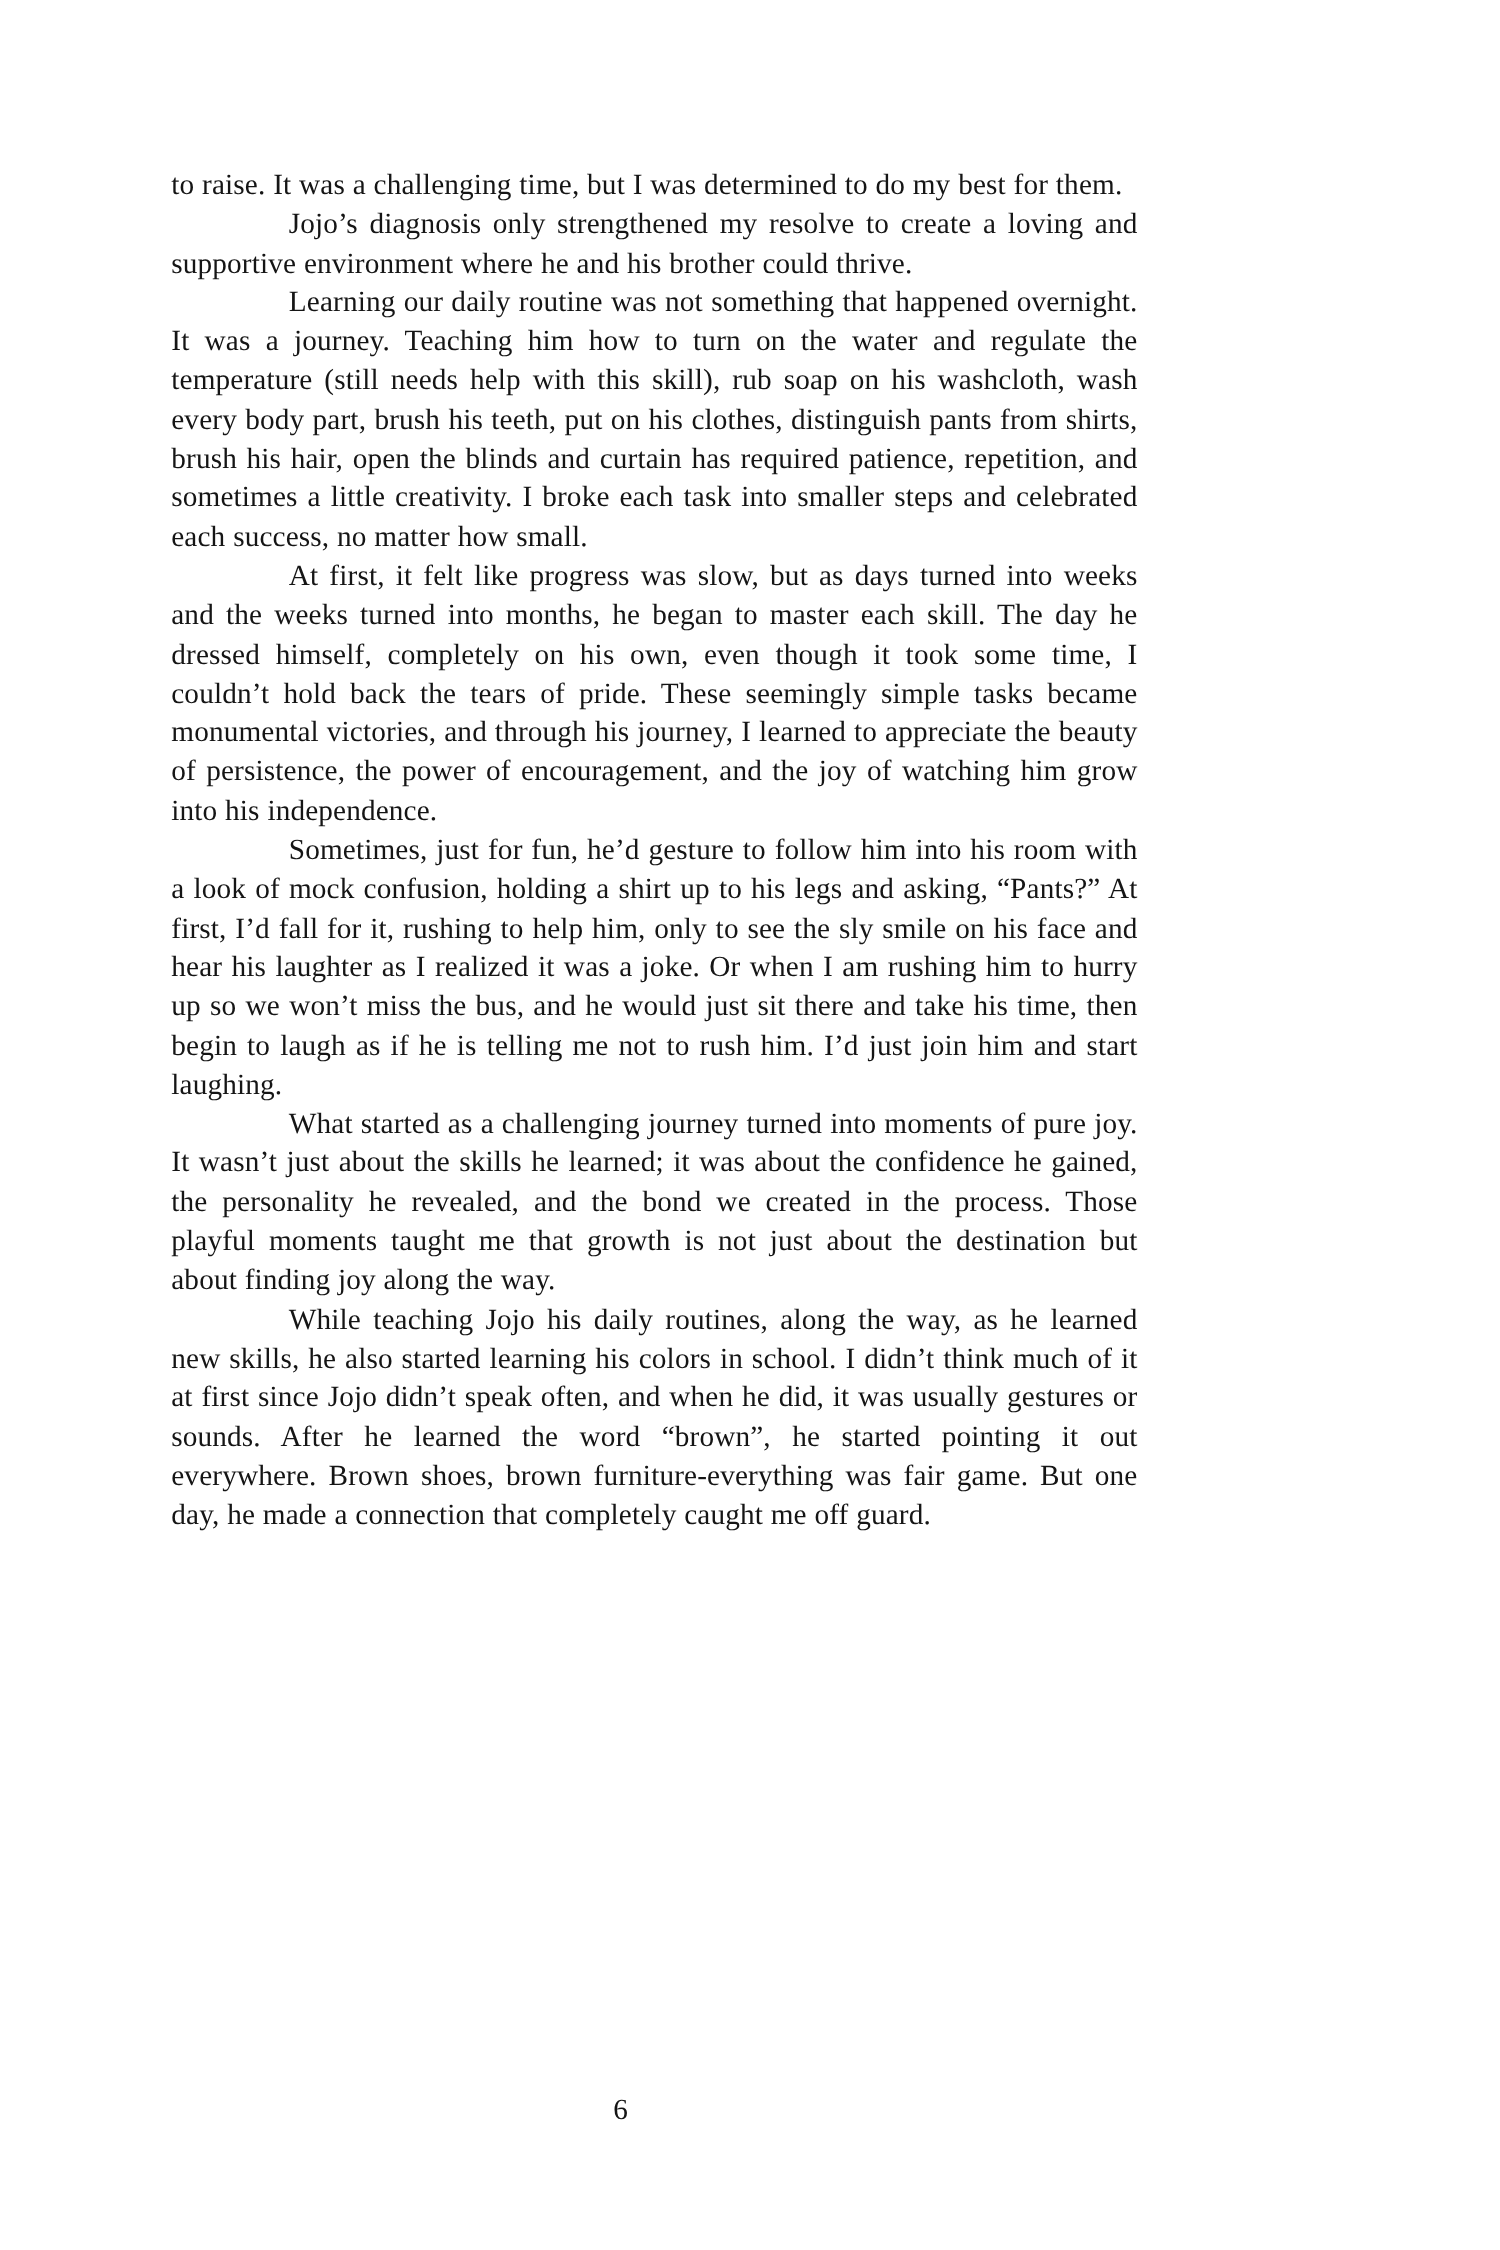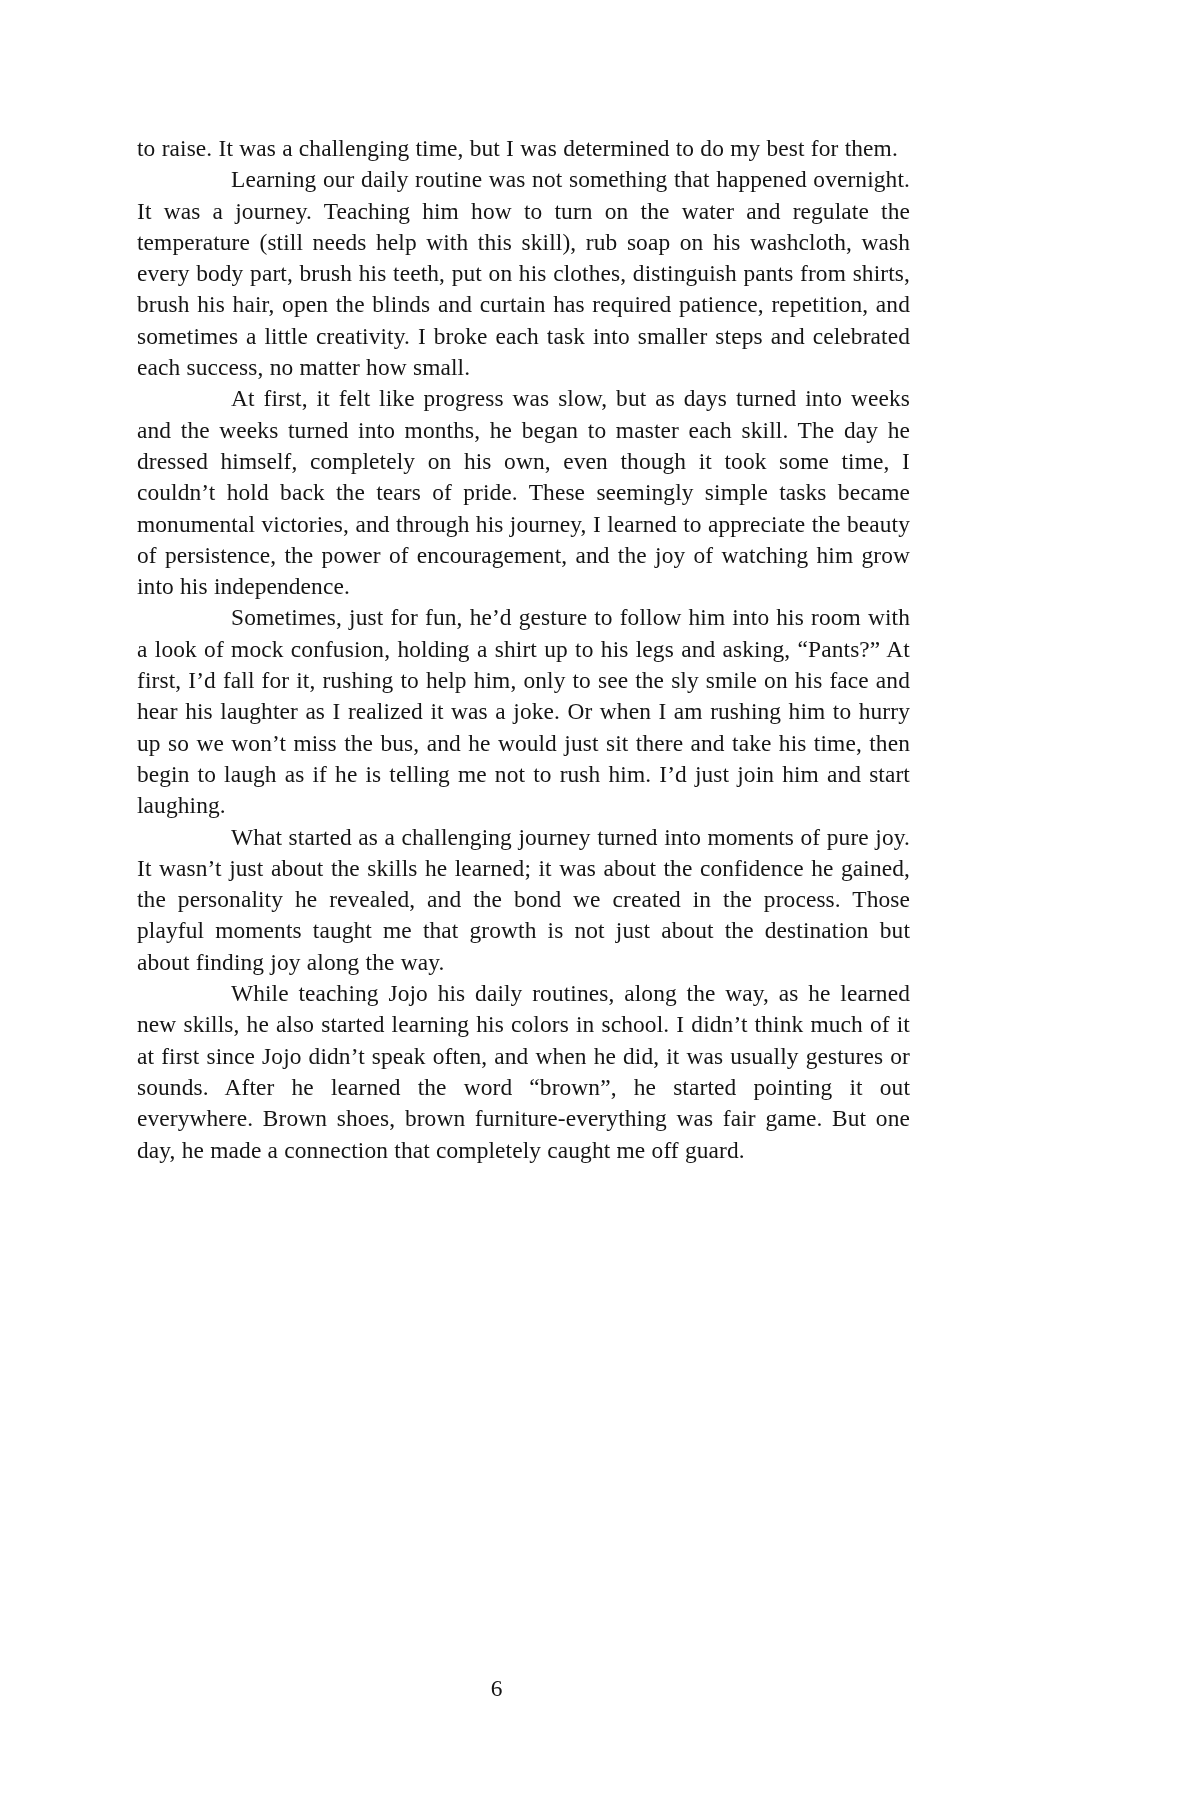--- a/index.html
+++ b/index.html
@@ -67,20 +67,21 @@
 </style>
 </head>
 <body>
 
 <div class="page">
 
   <div class="text-block">
 
     <p class="para continued">to raise. It was a challenging time, but I was determined to do my best for them.</p>
 
+    <p class="para indent">Jojo’s diagnosis only strengthened my resolve to create a loving and supportive environment where he and his brother could thrive.</p>
 
     <p class="para indent">Learning our daily routine was not something that happened overnight. It was a journey. Teaching him how to turn on the water and regulate the temperature (still needs help with this skill), rub soap on his washcloth, wash every body part, brush his teeth, put on his clothes, distinguish pants from shirts, brush his hair, open the blinds and curtain has required patience, repetition, and sometimes a little creativity. I broke each task into smaller steps and celebrated each success, no matter how small.</p>
 
     <p class="para indent">At first, it felt like progress was slow, but as days turned into weeks and the weeks turned into months, he began to master each skill. The day he dressed himself, completely on his own, even though it took some time, I couldn’t hold back the tears of pride. These seemingly simple tasks became monumental victories, and through his journey, I learned to appreciate the beauty of persistence, the power of encouragement, and the joy of watching him grow into his independence.</p>
 
 
     <p class="para indent">Sometimes, just for fun, he’d gesture to follow him into his room with a look of mock confusion, holding a shirt up to his legs and asking, “Pants?” At first, I’d fall for it, rushing to help him, only to see the sly smile on his face and hear his laughter as I realized it was a joke. Or when I am rushing him to hurry up so we won’t miss the bus, and he would just sit there and take his time, then begin to laugh as if he is telling me not to rush him. I’d just join him and start laughing.</p>
 
     <p class="para indent">What started as a challenging journey turned into moments of pure joy. It wasn’t just about the skills he learned; it was about the confidence he gained, the personality he revealed, and the bond we created in the process. Those playful moments taught me that growth is not just about the destination but about finding joy along the way.</p>
 

